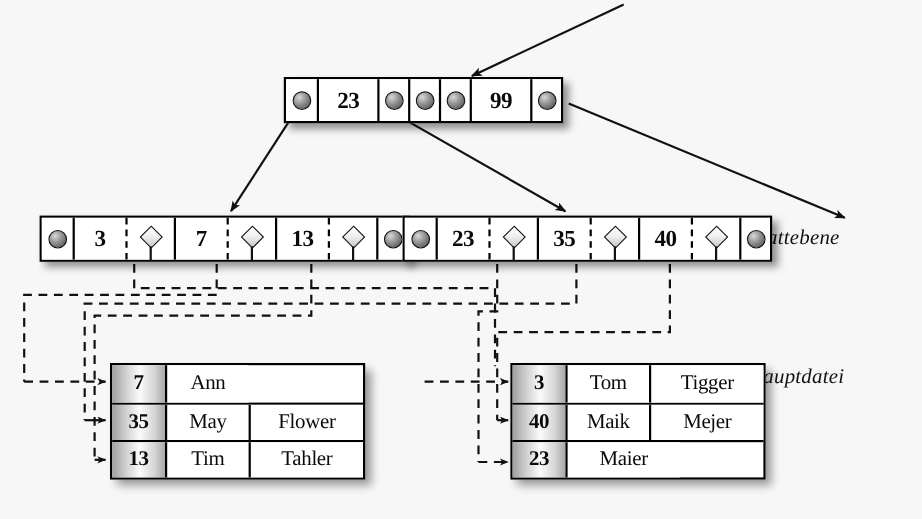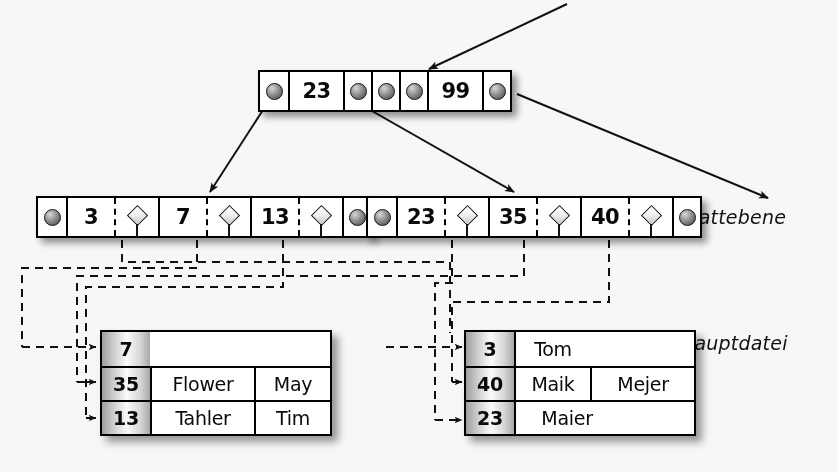--- a/index.html
+++ b/index.html
@@ -14,20 +14,21 @@
     position: relative;
     overflow: hidden;
     font-family: "DejaVu Sans", "Liberation Sans", sans-serif;
     -webkit-font-smoothing: antialiased;
   }
   #stage {
     position: absolute;
     left: 0; top: 0;
     width: 838px;
     height: 348px;
+    font-family: Liberation Serif, serif;
   }
   svg#wires {
     position: absolute;
     left: 0; top: 0;
     width: 838px;
     height: 472px;
     pointer-events: none;
   }
   
   .node {
@@ -274,37 +275,39 @@
       </span>
     </div>
     <div class="cell ptr" style="width:28px">
       <span class="sphere"></span>
     </div>
   </div>
 
   <div class="table" id="table-left" style="left:100px; top:330px;">
     <div class="trow">
       <div class="tcell key">7</div>
+      <div class="tcell c2">Ann</div>
     </div>
     <div class="trow">
       <div class="tcell key">35</div>
+      <div class="tcell c2">May</div>
       <div class="tcell c3">Flower</div>
-      <div class="tcell c2">May</div>
     </div>
     <div class="trow">
       <div class="tcell key">13</div>
+      <div class="tcell c2">Tim</div>
       <div class="tcell c3">Tahler</div>
-      <div class="tcell c2">Tim</div>
     </div>
   </div>
 
   <div class="table" id="table-right" style="left:464px; top:330px;">
     <div class="trow">
       <div class="tcell key">3</div>
       <div class="tcell c2">Tom</div>
+      <div class="tcell c3">Tigger</div>
     </div>
     <div class="trow">
       <div class="tcell key">40</div>
       <div class="tcell c2">Maik</div>
       <div class="tcell c3">Mejer</div>
     </div>
     <div class="trow">
       <div class="tcell key">23</div>
       <div class="tcell c3">Maier</div>
     </div>

